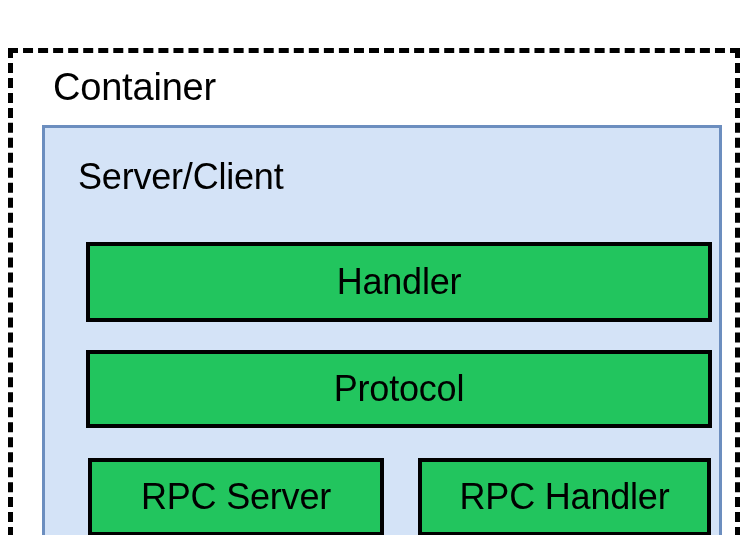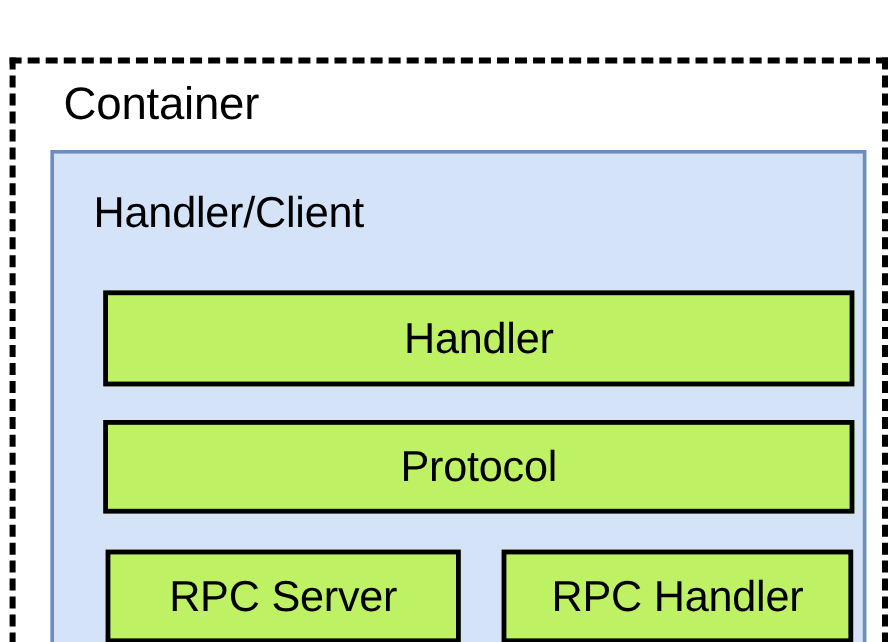--- a/index.html
+++ b/index.html
@@ -70,21 +70,21 @@
     line-height: 42px;
     letter-spacing: -0.2px;
     color: #000000;
     white-space: nowrap;
   }
 
   
   .component-box {
     position: absolute;
     box-sizing: border-box;
-    background: #bef264;
+    background: #22c55e;
     border: 4px solid #000000;
     display: flex;
     align-items: center;
     justify-content: center;
   }
 
   .component-label {
     font-size: 36px;
     line-height: 40px;
     letter-spacing: -0.2px;
@@ -125,21 +125,21 @@
 <body>
 
 <div id="diagram-canvas">
 
   <div class="container-box">
 
     <div class="container-title">Container</div>
 
     <div class="panel-box">
 
-      <div class="panel-title">Handler/Client</div>
+      <div class="panel-title">Server/Client</div>
 
       <div class="component-box box-handler">
         <span class="component-label">Handler</span>
       </div>
 
       <div class="component-box box-protocol">
         <span class="component-label">Protocol</span>
       </div>
 
       <div class="component-box box-rpc-server">

